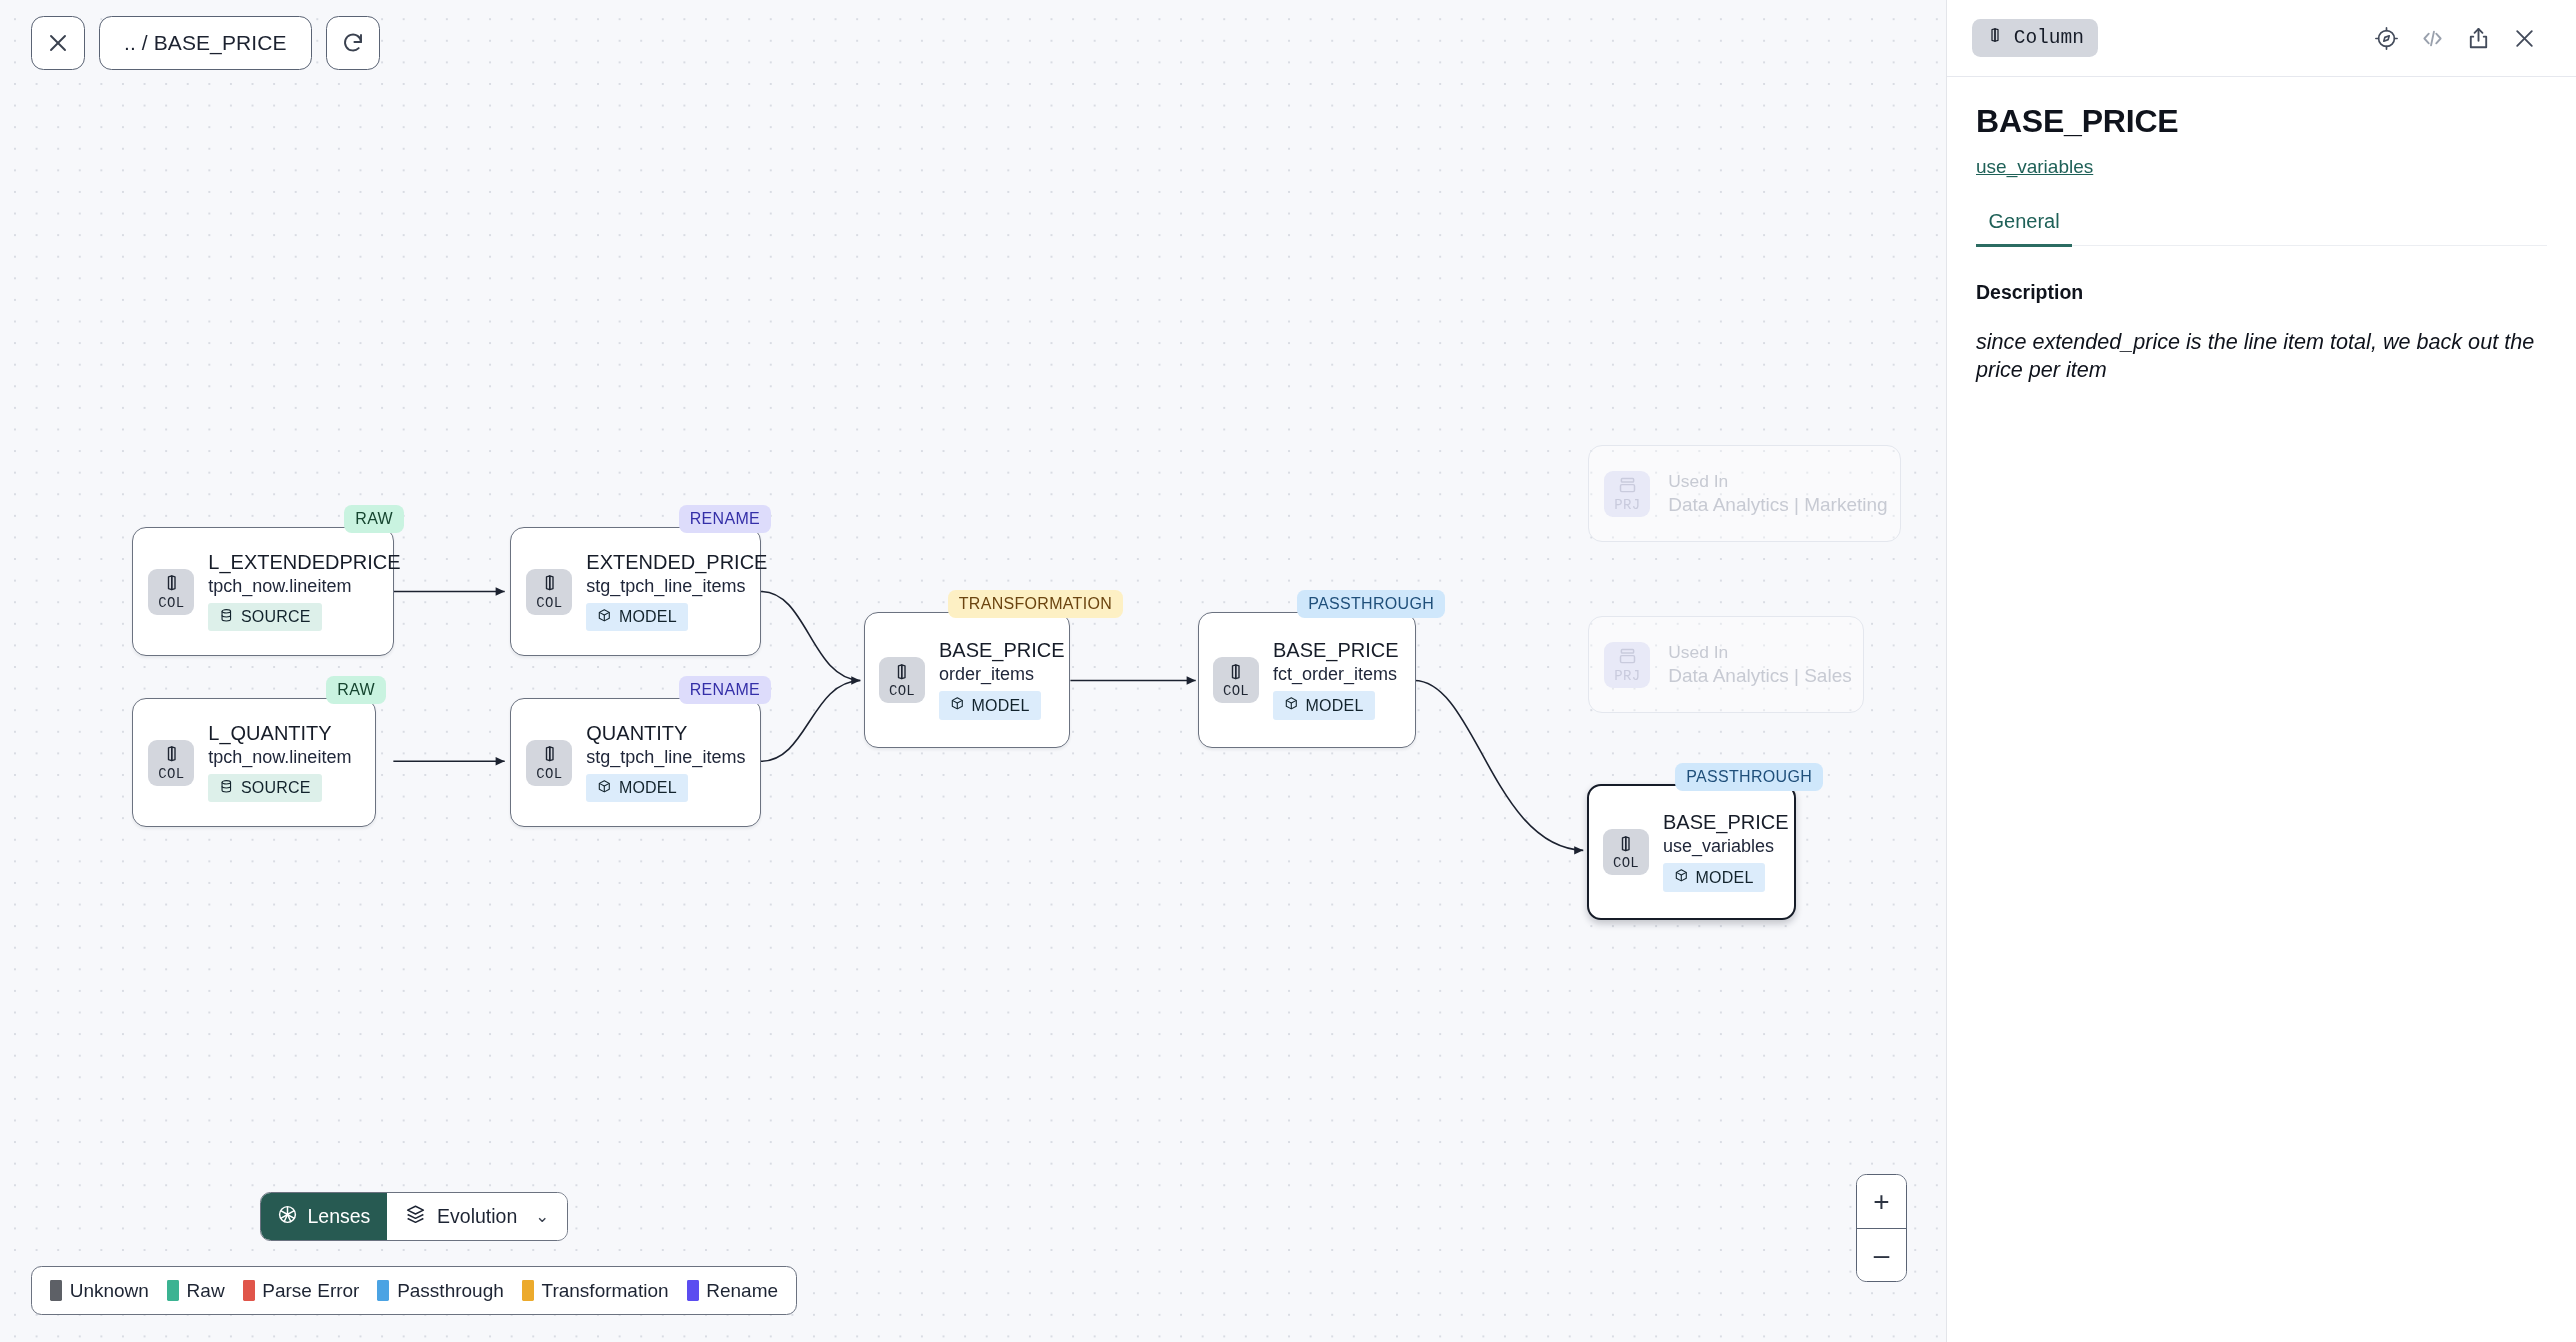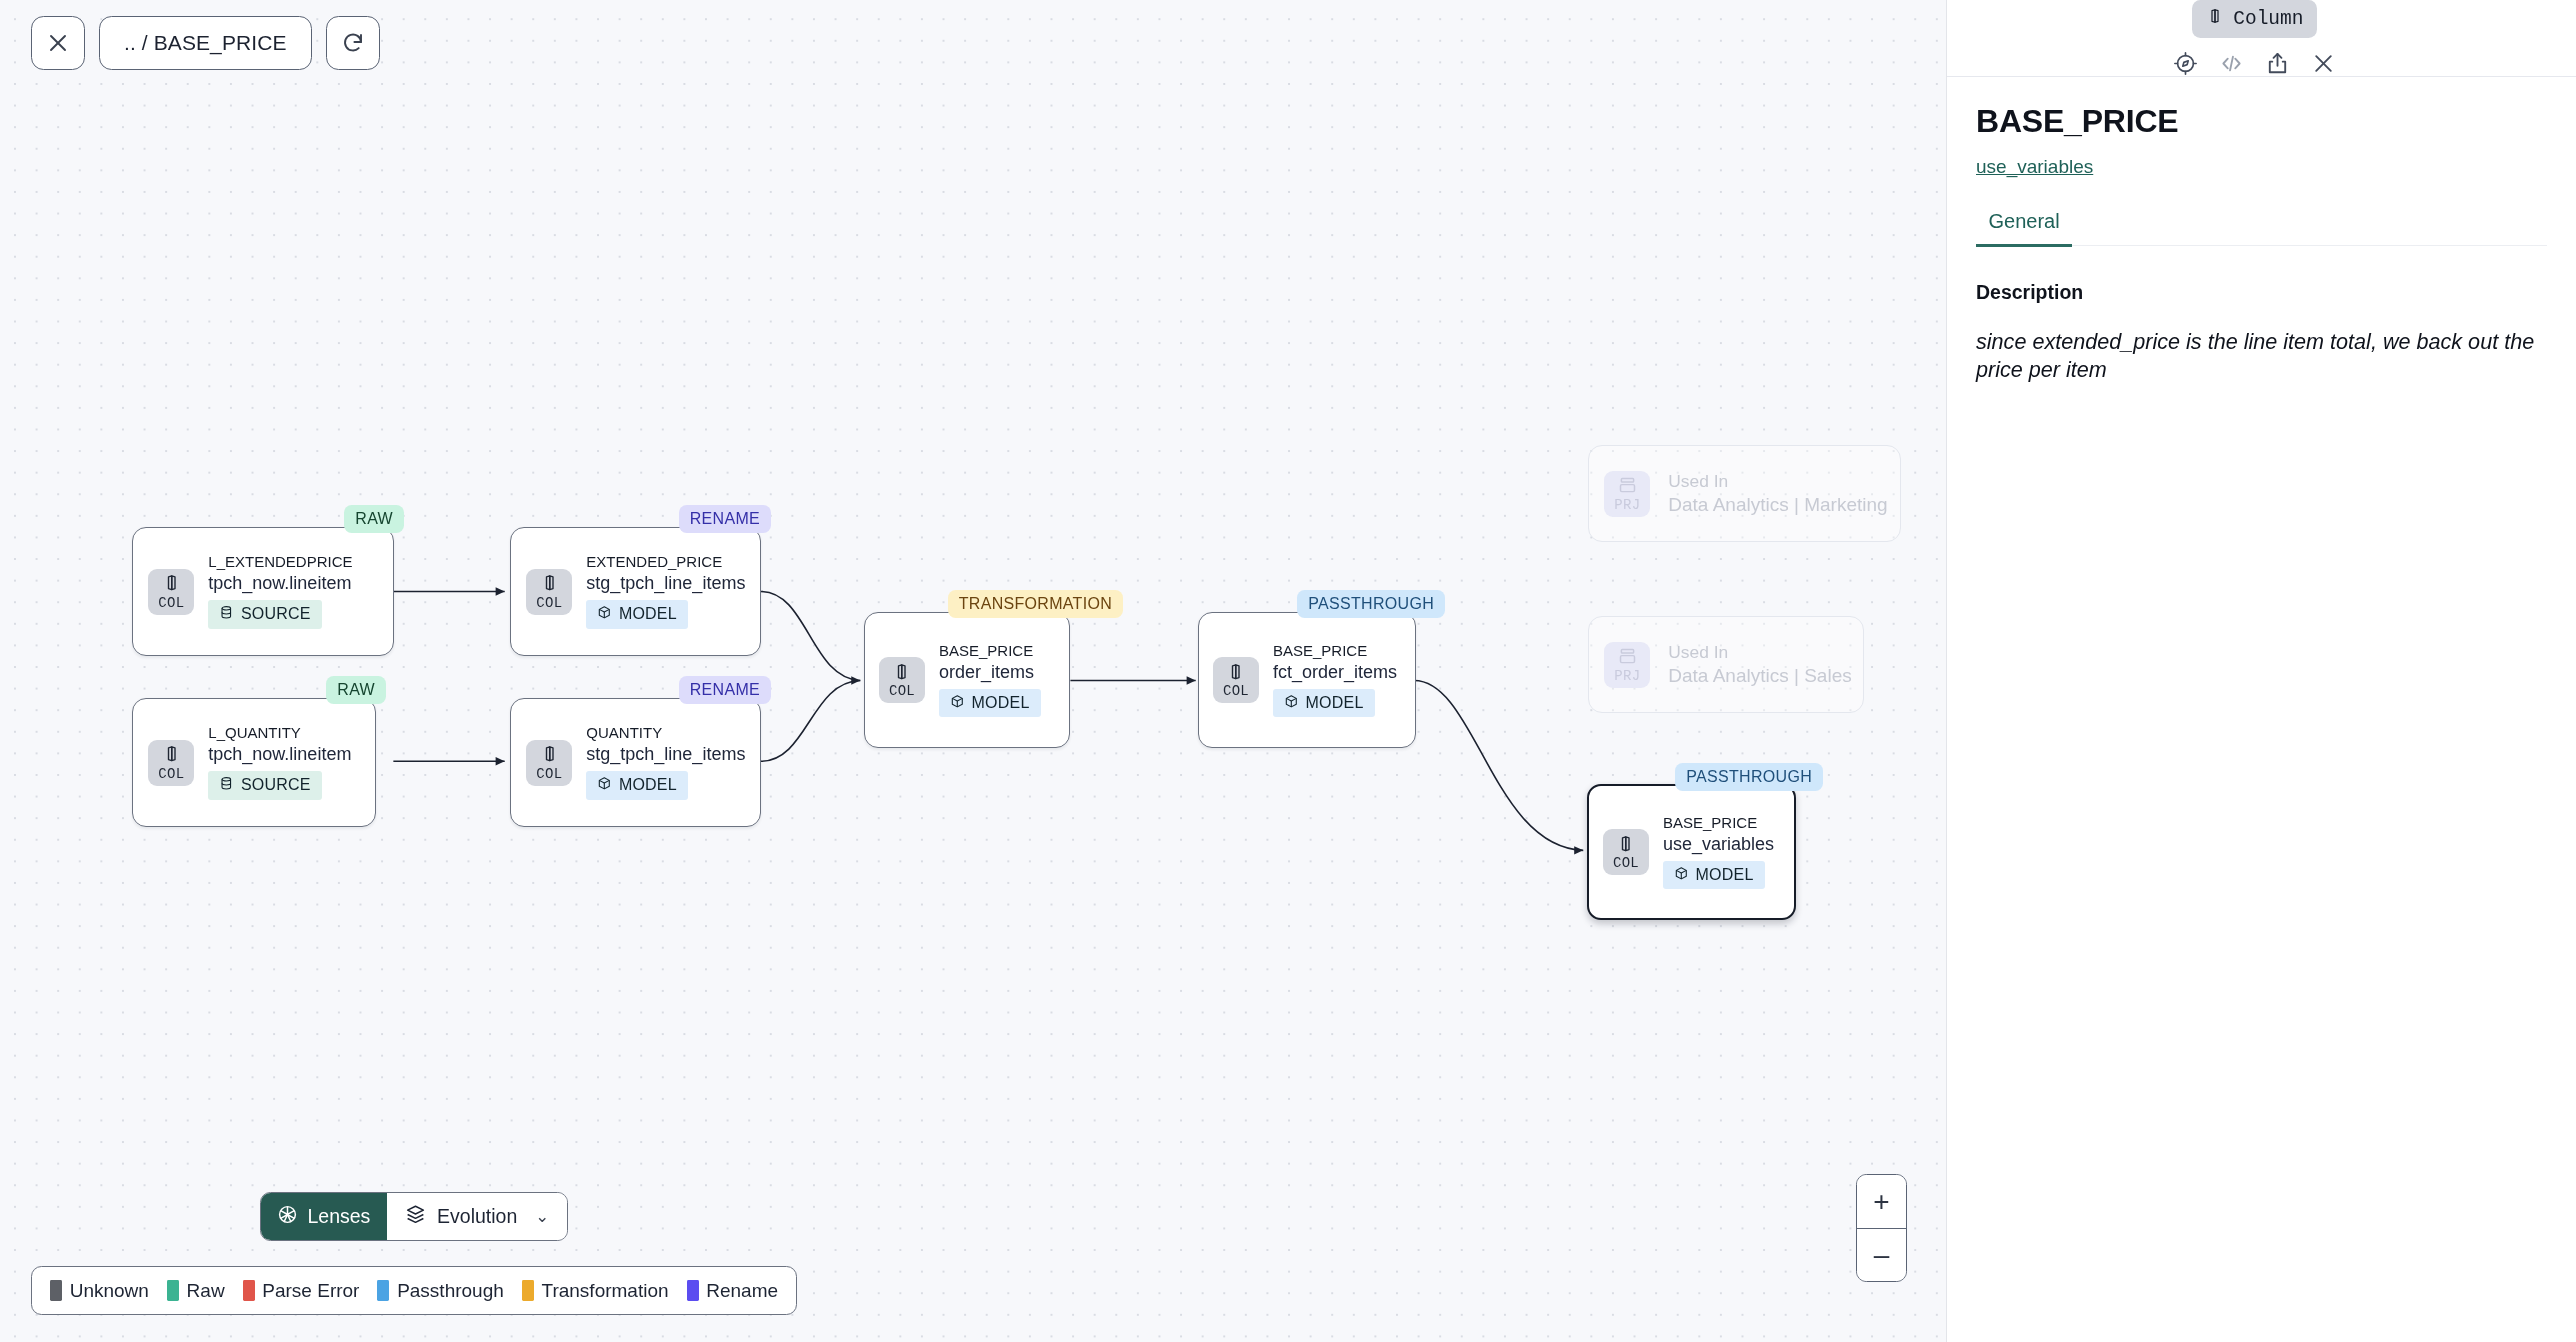--- a/index.html
+++ b/index.html
@@ -49,21 +49,21 @@
   }
   .node-inner { display:flex; align-items:center; height:100%; padding: 0 18px 0 15.3px; gap: 14px; }
   .col-badge {
     flex:0 0 auto;
     width: 46px; height: 46px; border-radius: 9px; background:#d3d6dd;
     display:flex; flex-direction:column; align-items:center; justify-content:center;
     color:#1f2633; gap:0.7px;
   }
   .col-badge .lbl { font-size: 14px; letter-spacing:0.3px; font-family:"Liberation Mono", monospace; line-height:1; }
   .node-text { display:flex; flex-direction:column; gap: 4.2px; min-width:0; }
-  .node-title { font-size: 15px; color:#161c28; white-space:nowrap; line-height:1.05; }
+  .node-title { font-size: 20px; color:#161c28; white-space:nowrap; line-height:1.05; }
   .node-sub { font-size: 18px; color:#20273a; white-space:nowrap; line-height:1.05; }
   .node-pill {
     margin-top: 2.8px;
     align-self:flex-start;
     display:inline-flex; align-items:center; gap:7px;
     padding: 4.9px 11px; border-radius: 3px; font-size: 16px; letter-spacing:0.2px;
     white-space:nowrap;
   }
   .pill-source { background:#ddf0ea; color:#12232c; }
   .pill-model  { background:#dcecfb; color:#12232c; }
@@ -121,21 +121,21 @@
   .zoom-ctl button + button { border-top: 1.5px solid #5a6374; }
 
   
   #panel {
     position:relative; flex:1 1 auto; height:1343px; background:#ffffff;
     border-left: 0.7px solid #e3e5ea;
     display:flex; flex-direction:column;
   }
   .panel-head {
     height: 77px; display:flex; align-items:center; justify-content:space-between;
-    padding: 0 39px 0 25px; border-bottom: 1.1px solid #e6e8ee; flex-direction: column;
+    padding: 0 39px 0 25px; border-bottom: 1.1px solid #e6e8ee;
   }
   .kind-chip {
     display:flex; align-items:center; gap:9.7px;
     background:#d3d6dd; color:#161c28; border-radius: 8.4px;
     padding: 7px 14px; font-size: 19.5px; font-family:"Liberation Mono", monospace;
   }
   .head-icons { display:flex; align-items:center; gap: 21px; color:#434b5b; }
   .head-icons > span { display:flex; cursor:pointer; }
 
   .panel-body { padding: 26.4px 29px 0 29px; }

